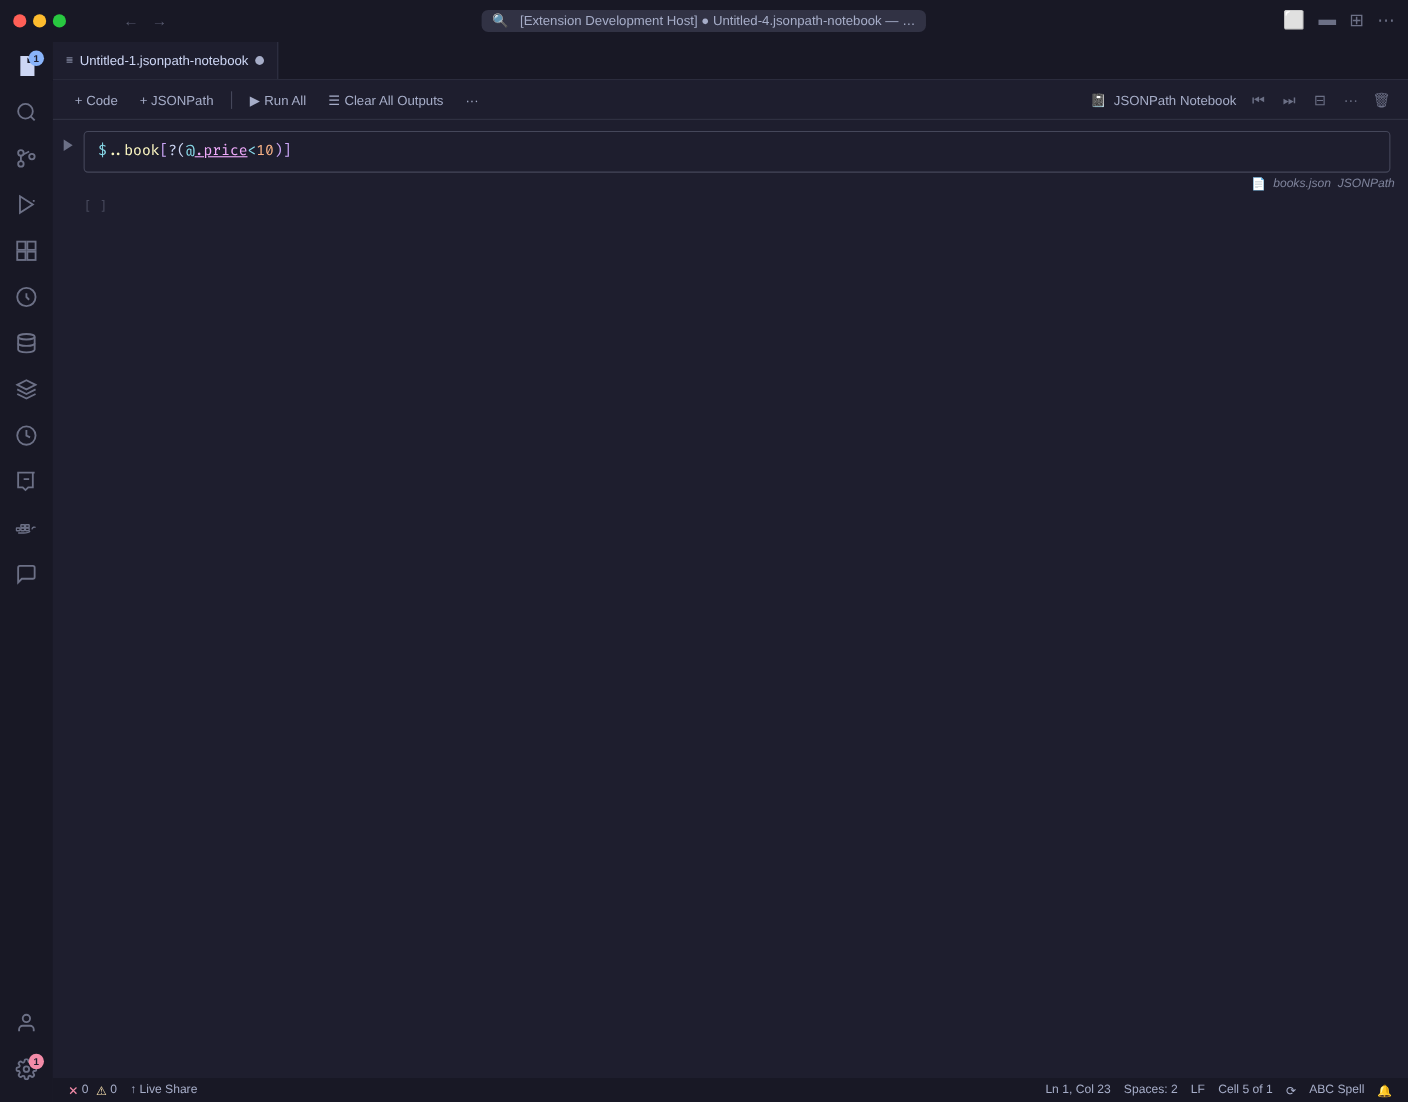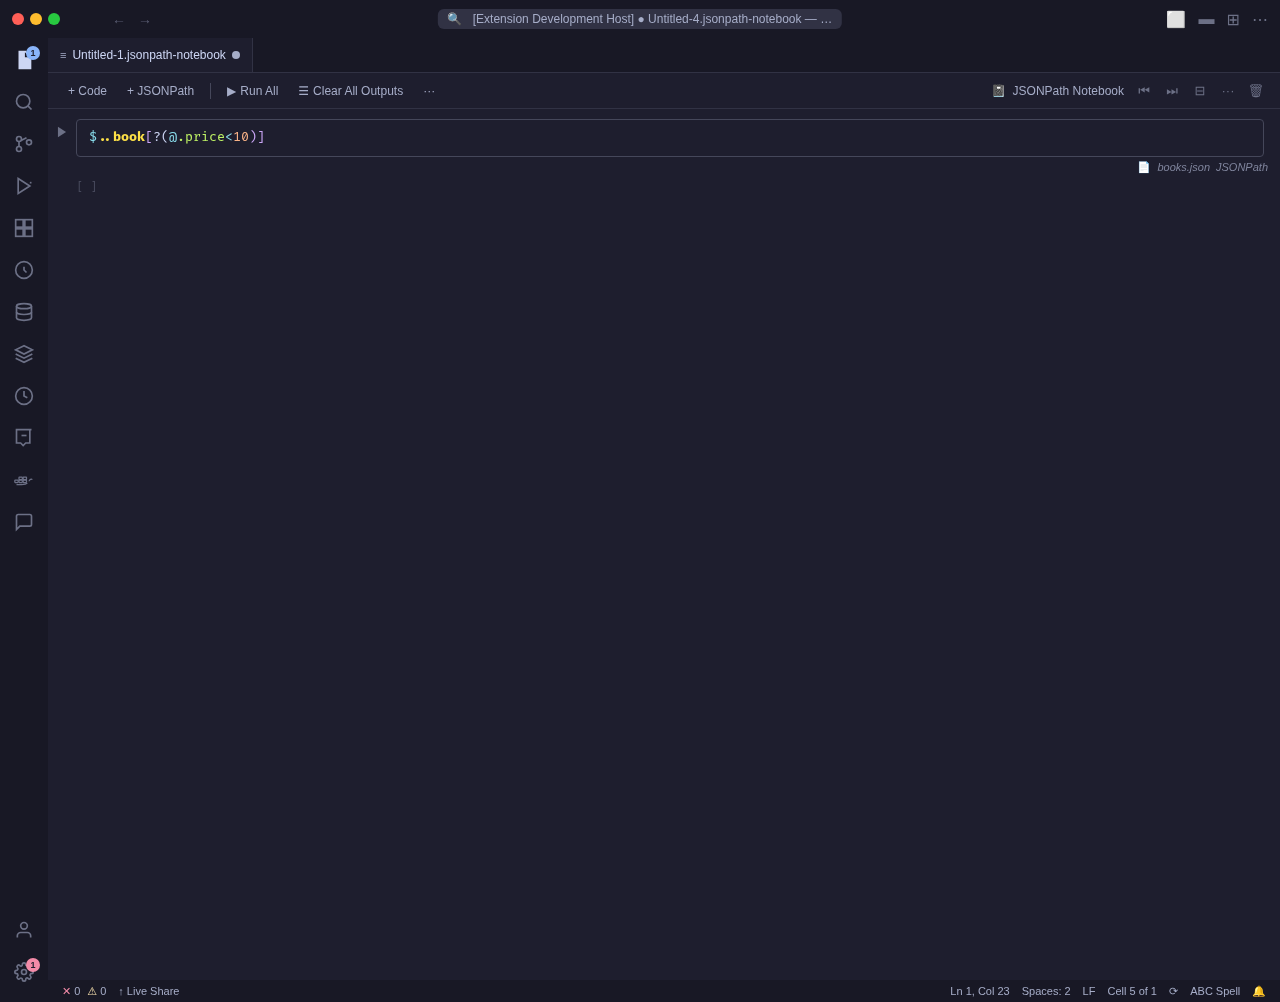--- a/index.html
+++ b/index.html
@@ -242,25 +242,25 @@
       border-radius: 4px;
       margin-right: 16px;
     }
     .cell-code {
       padding: 8px 12px;
       font-family: 'SF Mono', 'Fira Code', 'Cascadia Code', monospace;
       font-size: 13px;
       line-height: 1.5;
     }
     .code-dollar { color: #89dceb; }
-    .code-path { color: #fde047; font-weight: bold; }
+    .code-path { color: #fef9c3; }
     .code-bracket { color: #cba6f7; }
     .code-filter { color: #cdd6f4; }
     .code-at { color: #89dceb; }
-    .code-key { color: #bef264; }
+    .code-key { color: #f0abfc; text-decoration: underline; }
     .code-op { color: #89dceb; }
     .code-num { color: #fab387; }
 
     
     .status-bar {
       height: 22px;
       background: #181825;
       display: flex;
       align-items: center;
       padding: 0 8px;

